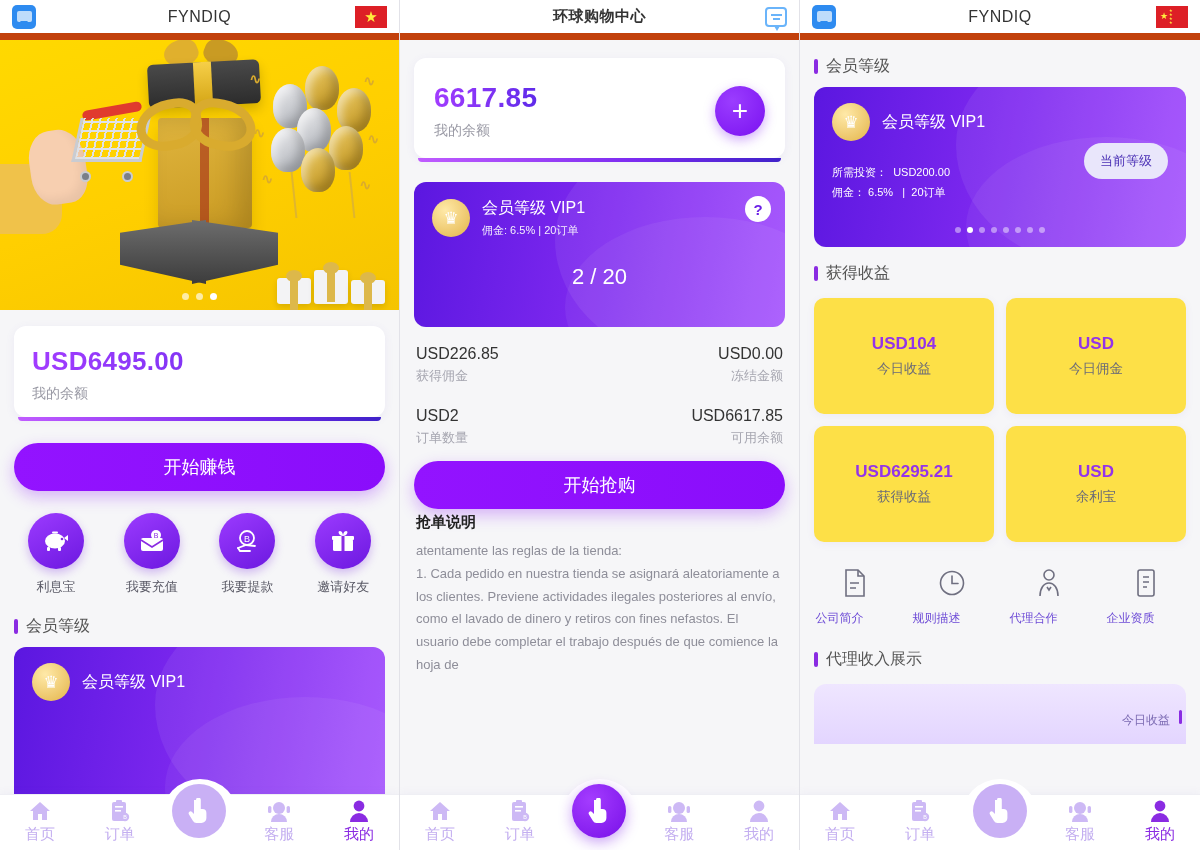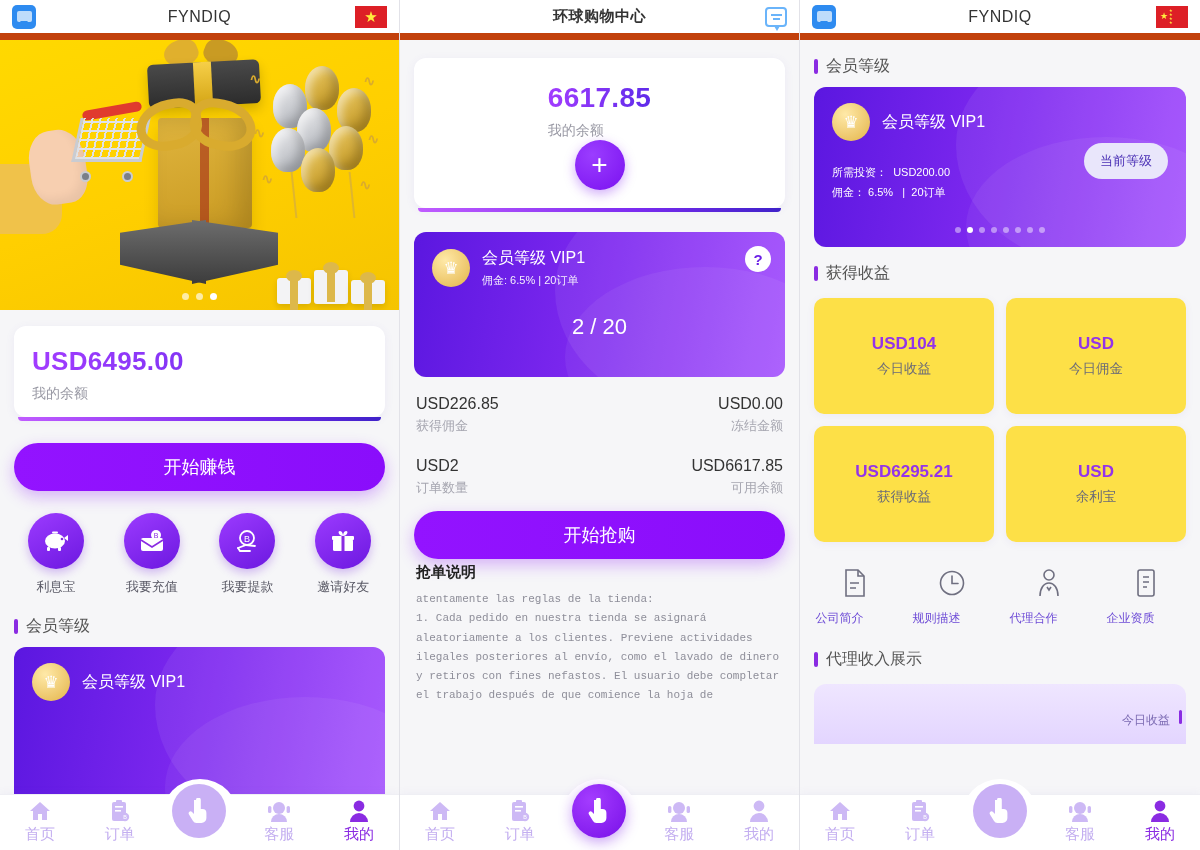--- a/index.html
+++ b/index.html
@@ -136,21 +136,21 @@
   }
   .bal-card::after{
     content:""; position:absolute; left:4px; right:4px; bottom:-4px; height:4px;
     border-radius:0 0 10px 10px;
     background:linear-gradient(90deg,#c05cff,#7b2bf0 60%,#3f22c9);
   }
   .bal-amt{ font-size:26px; font-weight:700; color:#8a2be2; letter-spacing:.3px;
     background:linear-gradient(90deg,#a23cff,#5f2bea); -webkit-background-clip:text;
     background-clip:text; -webkit-text-fill-color:transparent; }
   .bal-lbl{ font-size:14px; color:#9a9aa5; margin-top:8px; }
-  .bal-row{ display:flex; align-items:center; justify-content:space-between;flex-direction:column; }
+  .bal-row{ display:flex; align-items:center; justify-content:space-between; }
   .plus-btn{
     width:50px;height:50px;border-radius:50%;
     background:radial-gradient(circle at 35% 30%,#9b3dff,#7a11f0);
     display:flex;align-items:center;justify-content:center;color:#fff;font-size:28px;
     font-weight:300;line-height:1; box-shadow:0 4px 12px rgba(122,17,240,.35);
   }
 
   
   .cta{
     margin:26px 14px 0; height:48px; border-radius:24px; color:#fff;
@@ -218,21 +218,21 @@
   
   .stats{ padding:18px 16px 4px; }
   .st-row{ display:flex; justify-content:space-between; margin-bottom:4px; }
   .st-val{ font-size:16px; color:#333; }
   .st-lbl{ font-size:13px; color:#a6a6b0; }
   .st-row.lbls{ margin-bottom:22px;gap:8px; }
 
   
   .rules{ padding:4px 16px 0; }
   .rules-h{ font-size:15px; font-weight:700; color:#222; margin-bottom:8px; }
-  .rules-p{ font-size:11px; color:#8e8e99; line-height:1.75;font-family:Liberation Mono, monospace; }
+  .rules-p{ font-size:13px; color:#8e8e99; line-height:1.75; }
 
   
   .grid{ display:grid; grid-template-columns:1fr 1fr; gap:12px; padding:4px 14px 0; }
   .gcell{
     background:#fde047; border-radius:10px; height:116px;
     display:flex;flex-direction:column;align-items:center;justify-content:center;gap:6px;
     box-shadow:0 2px 8px rgba(120,90,200,.07);
   }
   .gval{ font-size:17px; font-weight:700; color:#9333ea; }
   .glbl{ font-size:13.5px; color:#6b6b77; }

